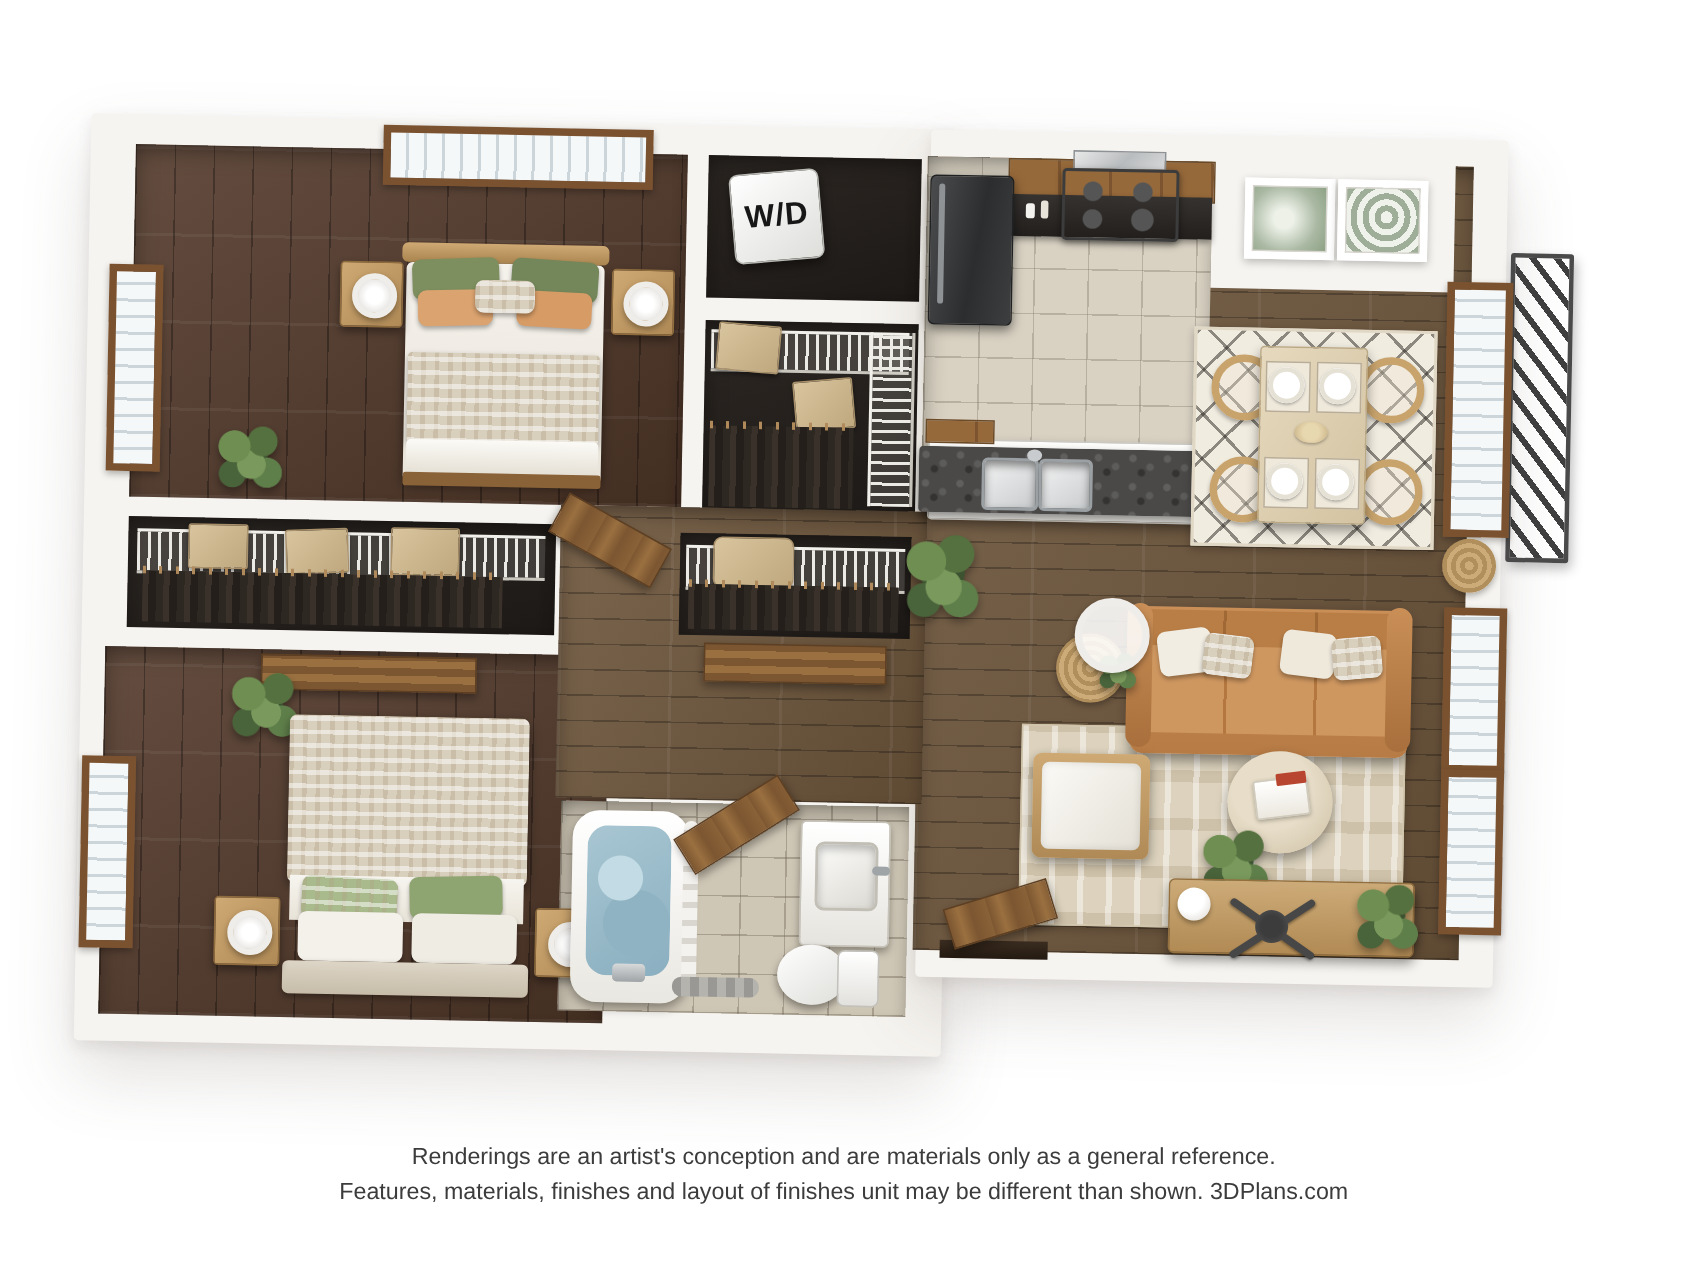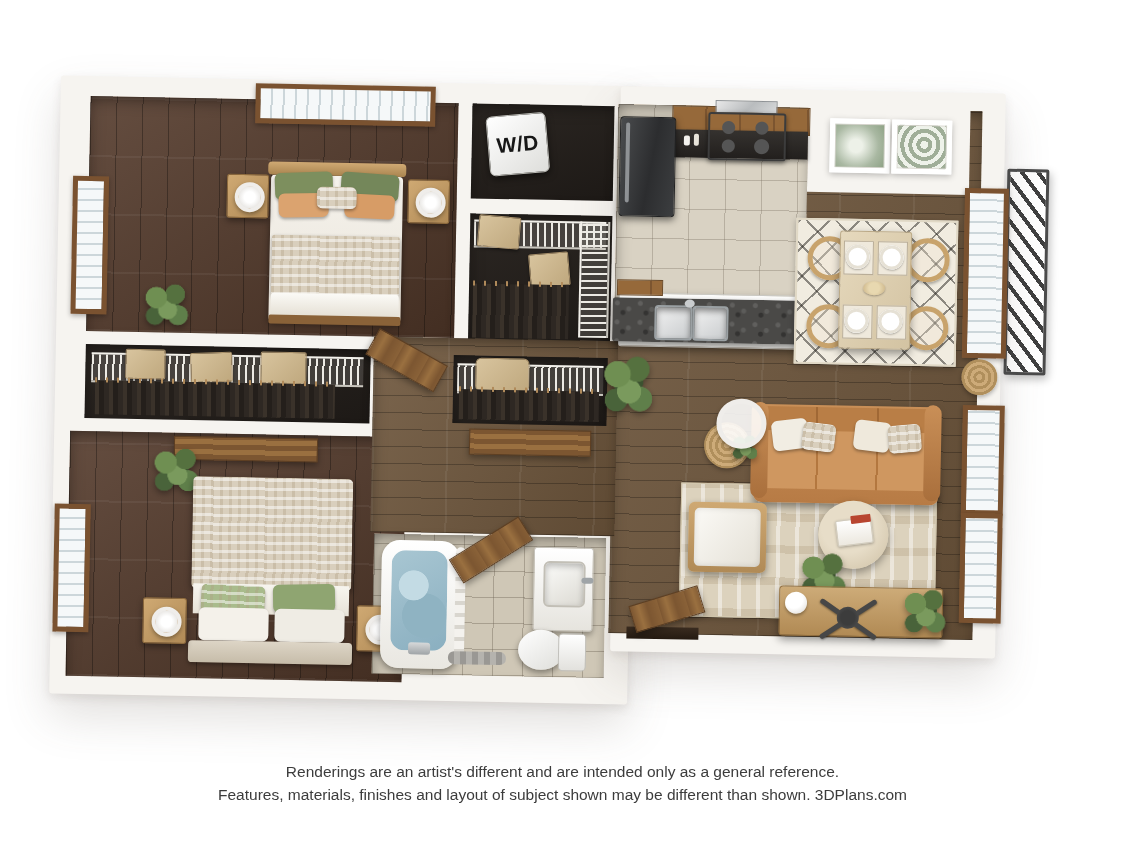--- a/index.html
+++ b/index.html
@@ -236,15 +236,15 @@
   <div class="a" style="left:576px;top:540px;width:72px;height:12px;background:linear-gradient(#3a2c20,#241a11);"></div>
   <div class="a doorleaf" style="left:580px;top:508px;width:70px;height:26px;transform:rotate(-18deg);"></div>
 
   <div class="a window" style="left:906px;top:95px;width:34px;height:160px;"></div>
   <div class="a woven" style="left:906px;top:266px;width:36px;height:36px;"></div>
   <div class="a window" style="left:908px;top:312px;width:32px;height:100px;"></div>
   <div class="a window" style="left:908px;top:420px;width:32px;height:100px;"></div>
 </div>
 
 <div id="footer" class="a">
-  <div>Renderings are an artist's different and are intended only as a general reference.</div>
-  <div>Features, materials, finishes and layout of subject shown may be different than shown. 3DPlans.com</div>
+  <div>Renderings are an artist's conception and are materials only as a general reference.</div>
+  <div>Features, materials, finishes and layout of finishes unit may be different than shown. 3DPlans.com</div>
 </div>
 
 </body></html>

